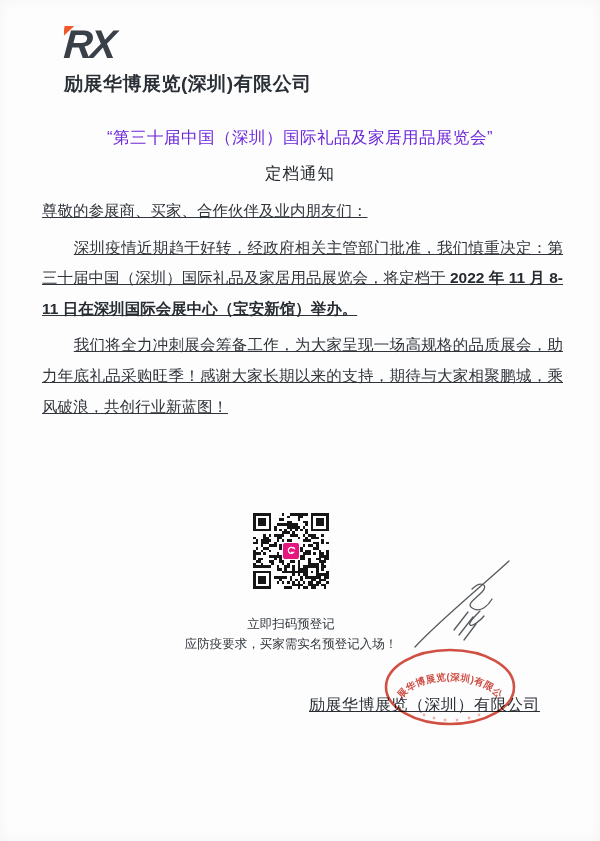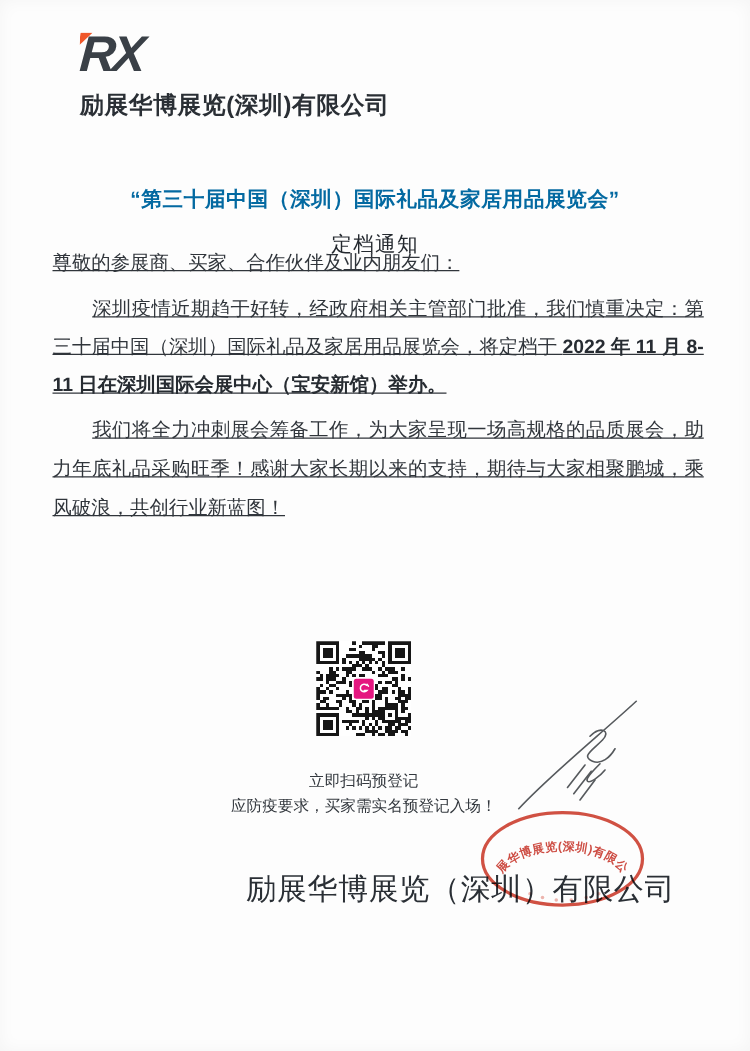--- a/index.html
+++ b/index.html
@@ -20,21 +20,21 @@
   }
   .rx-accent {
     position:absolute; left:-1px; top:2px; width:10px; height:10px;
     background:#f0572a; clip-path:polygon(0 0,100% 0,0 100%);
   }
   .huabo { font-size:40px; font-weight:800; color:#f0572a; margin-left:12px; letter-spacing:0px; }
   .logo-company { margin-top:7px; font-size:19px; font-weight:600; color:#2a2f35; letter-spacing:0.5px; }
 
   
   .title-block { position:absolute; top:127px; left:0; width:100%; text-align:center; }
-  .title-block h1 { font-size:16.5px; font-weight:700; color:#0369a1; letter-spacing:0.5px;margin-top:22px; }
+  .title-block h1 { font-size:16.5px; font-weight:400; color:#6d28d9; letter-spacing:0.5px; }
   .title-block h2 { font-size:16.5px; font-weight:400; color:#24292f; margin-top:14px; letter-spacing:1px; }
 
   
   .body-block { position:absolute; top:196px; left:42px; right:37px; }
   .body-block p { font-size:15.5px; line-height:30.6px; color:#30353b; text-align:justify;text-decoration:underline; }
   .salutation { text-indent:0; }
   .para { text-indent:2.05em; margin-top:6px; }
   .para .bold { font-weight:700; color:#272c32; }
 
   
@@ -45,21 +45,21 @@
     position:absolute; left:50%; top:50%; width:16px; height:16px;
     transform:translate(-50%,-50%); background:#e51680; border-radius:2px;
     display:flex; align-items:center; justify-content:center;
   }
   .qr-cap { font-size:12.5px; line-height:19.5px; color:#33383e; }
   .cap1 { margin-top:22px; }
 
   
   .signature-svg { position:absolute; left:402px; top:556px; width:115px; height:95px; }
   .sign-block { position:absolute; top:695px; right:60px; text-align:right; }
-  .sign-company { font-size:24px; color:#2a2f35; letter-spacing:0.5px; }
+  .sign-company { font-size:16px; color:#2a2f35; letter-spacing:0.5px;text-decoration:underline; }
   .sign-date { font-size:17px; color:#2a2f35; margin-top:8px; word-spacing:5px; letter-spacing:1px; }
 
   .stamp-svg { position:absolute; left:380px; top:645px; width:140px; height:86px;
                mix-blend-mode:multiply; pointer-events:none; }
 </style>
 </head>
 <body>
 
 <div class="page">
 

